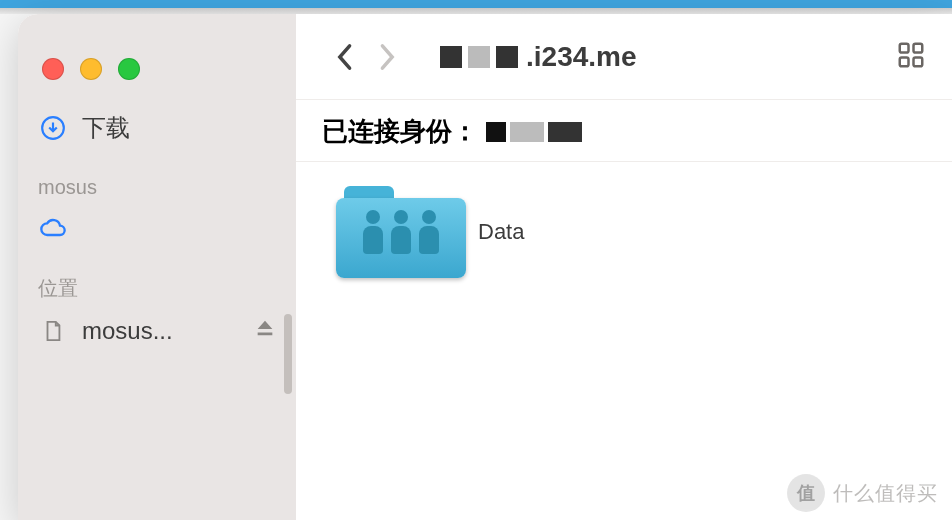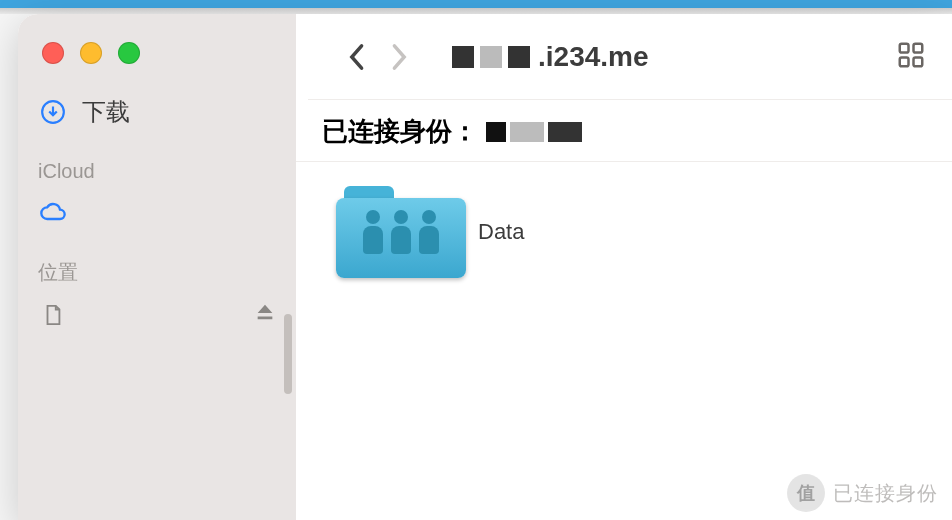--- a/index.html
+++ b/index.html
@@ -19,39 +19,39 @@
       border-radius: 20px 0 0 0;
       overflow: hidden;
       display: flex;
       box-shadow: 0 10px 40px rgba(0,0,0,.18);
       background: #fff;
     }
     .sidebar {
       width: 278px;
       background: #e9e5e4;
       display: flex; flex-direction: column;
-      padding-top: 14px;
+      padding-top: 30px;
       position: relative;
     }
     .traffic { display: flex; gap: 16px; padding: 14px 0 22px 24px; }
     .t-dot { width: 22px; height: 22px; border-radius: 50%; box-shadow: inset 0 0 0 1px rgba(0,0,0,.15); }
     .t-close{background:#ff5f57}.t-min{background:#febc2e}.t-max{background:#28c840}
     .side-row {
       display: flex; align-items: center; gap: 14px;
       padding: 10px 20px; font-size: 24px; color: #3c3c3c;
       cursor: default;
     }
     .side-row .ic { width: 30px; height: 30px; display:flex;align-items:center;justify-content:center; color:#2a7fff; }
     .side-head { padding: 22px 20px 4px 20px; font-size: 20px; color:#9a9693; font-weight:500; }
     .eject { margin-left:auto; color:#8a8784; }
     .scrollbar-hint{position:absolute;right:4px;top:300px;width:8px;height:80px;border-radius:4px;background:#c4bfbc;}
     .main { flex:1; display:flex; flex-direction:column; }
     .toolbar {
       height: 86px; display:flex; align-items:center;
-      padding: 16px 26px; border-bottom: 1px solid #efecea; margin-left: 12px;
+      padding: 16px 26px; border-bottom: 1px solid #efecea;
     }
     .nav-arrow { width:44px; height:44px; display:flex;align-items:center;justify-content:center; color:#444; }
     .nav-arrow.dis{color:#c6c3c1}
     .nav-arrow svg{width:20px;height:28px}
     .titlezone{display:flex;align-items:center;gap:8px;margin-left:30px;font-size:28px;font-weight:700;color:#3c3c3c;}
     .redact{display:inline-flex;gap:6px}
     .blk{background:#333;width:22px;height:22px}
     .blk.l{background:#bbb}
     .spacer{flex:1}
     .viewbtn{color:#6a6663}
@@ -92,37 +92,38 @@
     <div class="side-row">
       <span class="ic">
         <svg viewBox="0 0 24 24" width="26" height="26" fill="none" stroke="currentColor" stroke-width="2">
             <circle cx="12" cy="12" r="10"></circle>
             <path d="M12 7v7M8.5 11.5 12 15l3.5-3.5"></path>
           </svg>
       </span>
       <span>下载</span>
     </div>
 
-    <div class="side-head">iCloud</div>
+    <div class="side-head">mosus</div>
     <div class="side-row">
       <span class="ic">
         <svg viewBox="0 0 24 24" width="28" height="28" fill="none" stroke="currentColor" stroke-width="2">
             <path d="M7 18a5 5 0 010-10 6 6 0 0111 2 4 4 0 010 8H7z"></path>
           </svg>
       </span>
     </div>
 
     <div class="side-head">位置</div>
     <div class="side-row">
       <span class="ic" style="color:#8a8784">
         <svg viewBox="0 0 24 24" width="22" height="26" fill="none" stroke="currentColor" stroke-width="2">
             <path d="M6 2h9l4 4v16H6z"></path>
             <path d="M15 2v4h4"></path>
           </svg>
       </span>
+      <span>mosus...</span>
       <span class="eject">
         <svg viewBox="0 0 24 24" width="22" height="22" fill="currentColor">
             <path d="M12 4l8 9H4zM4 17h16v3H4z"></path>
           </svg>
       </span>
     </div>
 
     <div class="scrollbar-hint"></div>
   </div>
 
@@ -178,14 +179,14 @@
             </div>
         </div>
         <div class="ilabel">Data</div>
       </div>
     </div>
   </div>
 </div>
 
 <div class="watermark">
   <div class="wm-badge">值</div>
-  <div class="wm-text">已连接身份</div>
+  <div class="wm-text">什么值得买</div>
 </div>
 
 </body></html>

